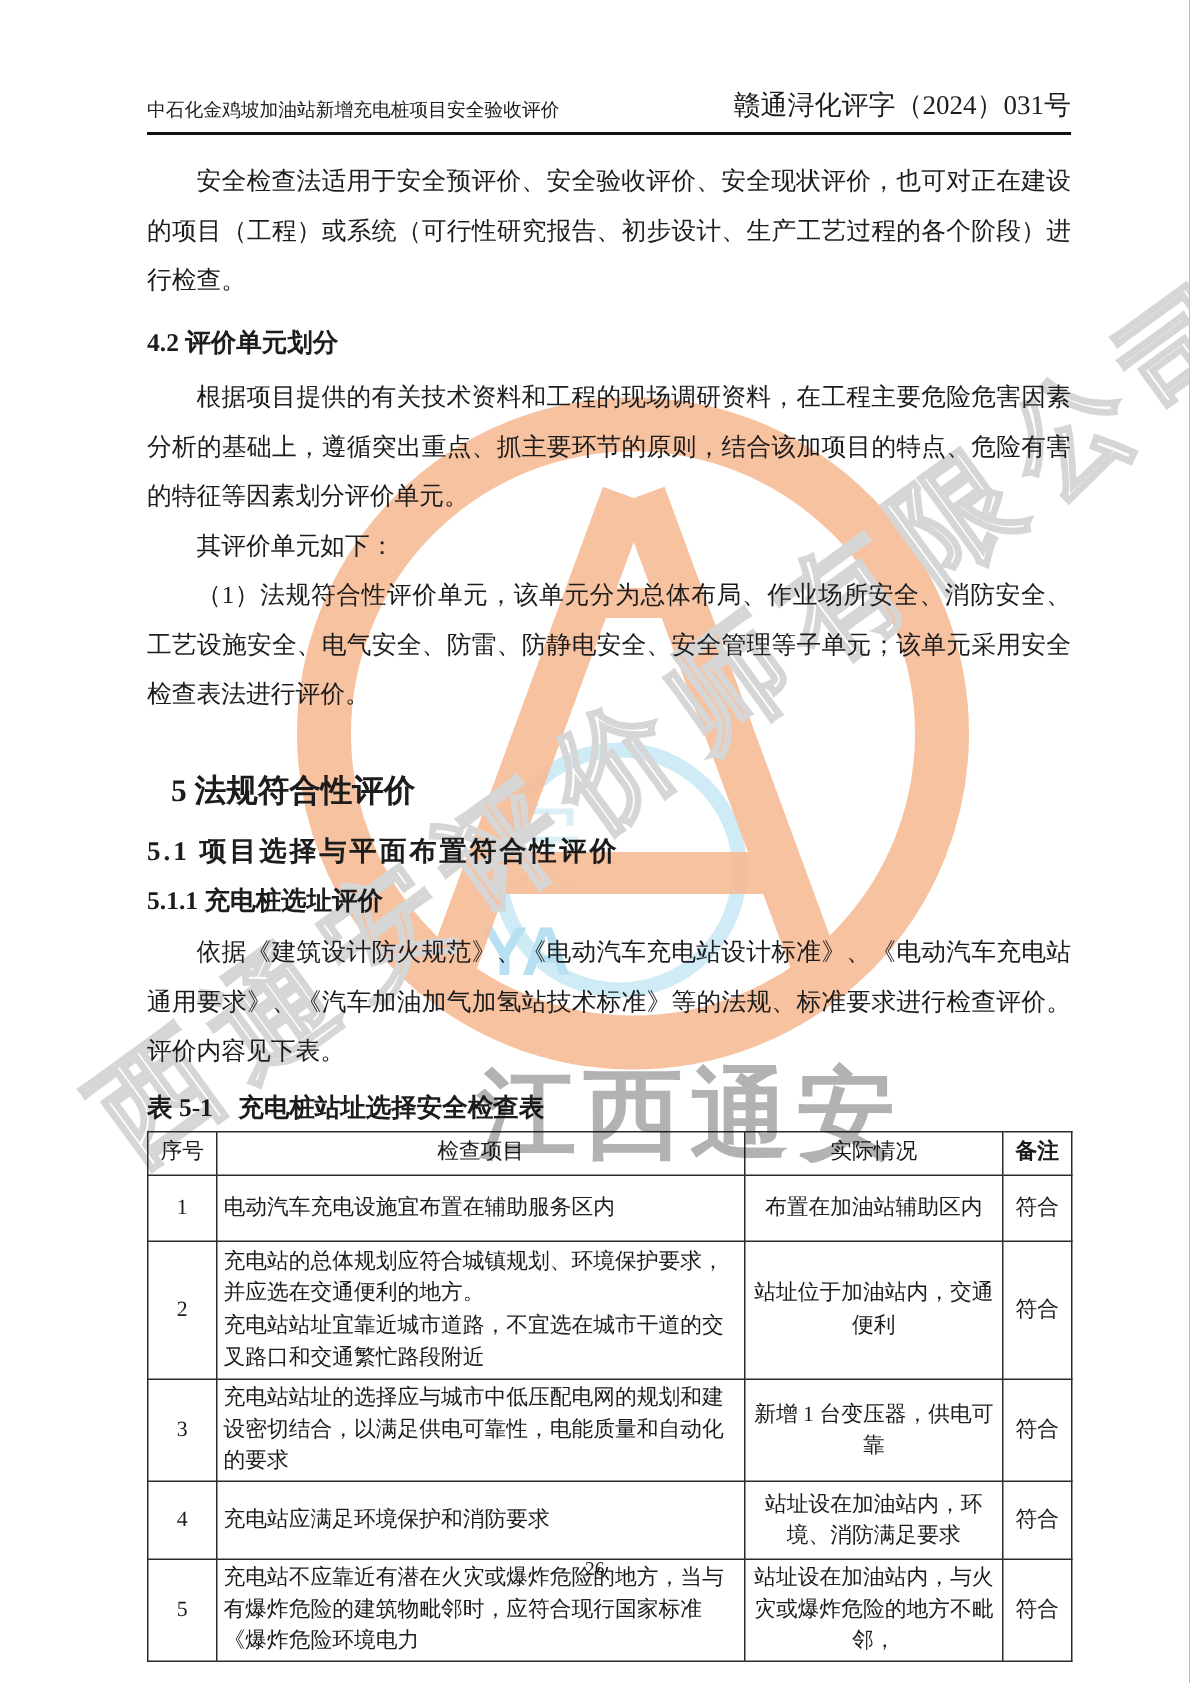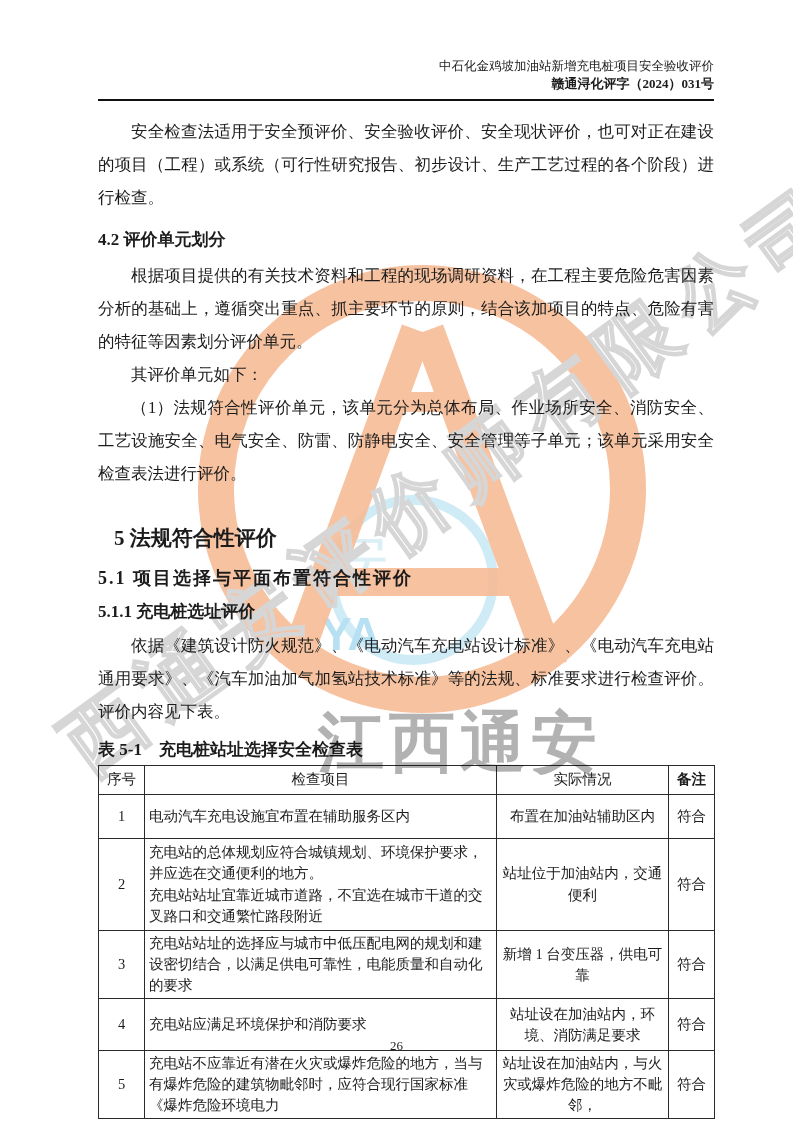--- a/index.html
+++ b/index.html
@@ -5,22 +5,22 @@
   html,body{margin:0;padding:0;background:#888;}
   .page{
     position:relative; width:793px; height:1122px; background:#ffffff;
     font-family:"Liberation Serif","DejaVu Serif",serif; color:#1c1c1c;
     overflow:hidden; margin:0 auto;
   }
   .wm-layer{position:absolute; inset:0; z-index:0; pointer-events:none;}
   .content{position:absolute; left:98px; top:58px; width:616px; z-index:1;}
   
   .doc-header{display:flex; justify-content:space-between; align-items:flex-end;
-    border-bottom:2px solid #111; padding-bottom:6px; font-size:12.5px;flex-direction:column;}
-  .doc-header .right{font-weight:bold; font-size:13px; white-space:nowrap;padding-left:39px;}
+    border-bottom:2px solid #111; padding-bottom:6px; font-size:12.5px;}
+  .doc-header .right{font-weight:normal; font-size:18px; white-space:nowrap;padding-left:39px;}
   
   .para{font-size:16.5px; line-height:33px; text-align:justify; margin:0;
     text-indent:2em;}
   h3.h42{font-size:17px; margin:14px 0 8px 0; font-weight:bold;}
   h2.h5{font-size:21px; margin:34px 0 10px 16px; font-weight:bold;}
   h3.h51{font-size:18px; margin:14px 0 6px 0; font-weight:bold; letter-spacing:2px;}
   h4.h511{font-size:17px; margin:10px 0 6px 0; font-weight:bold;}
   .tbl-caption{font-size:17px; font-weight:bold; margin:10px 0 4px 0;}
   
   table.check{border-collapse:collapse; width:616px; table-layout:fixed;

